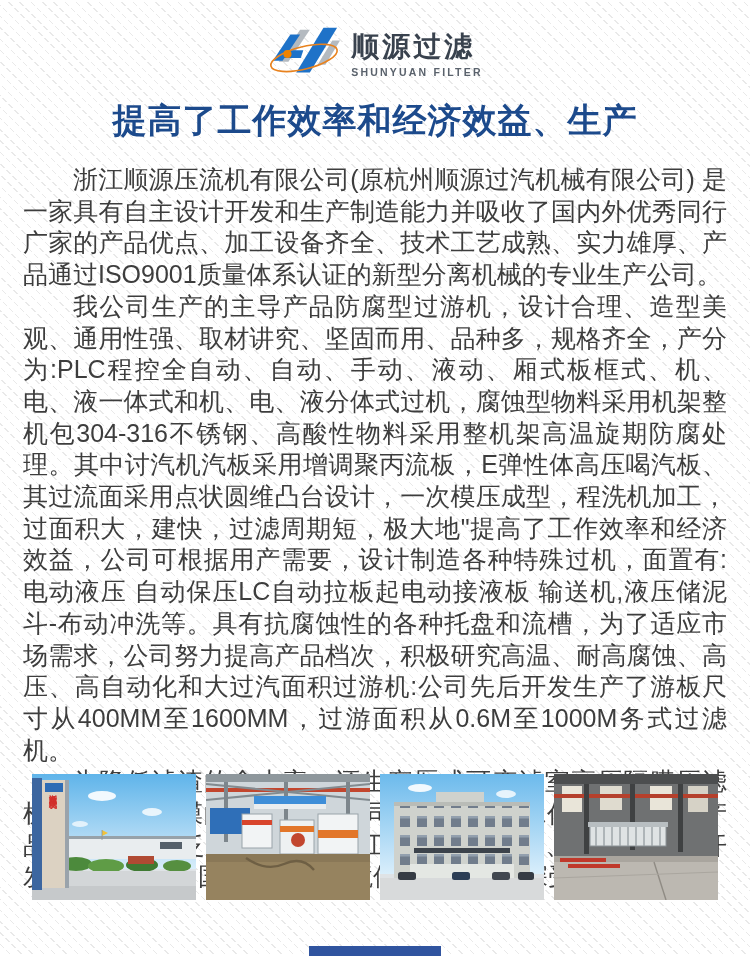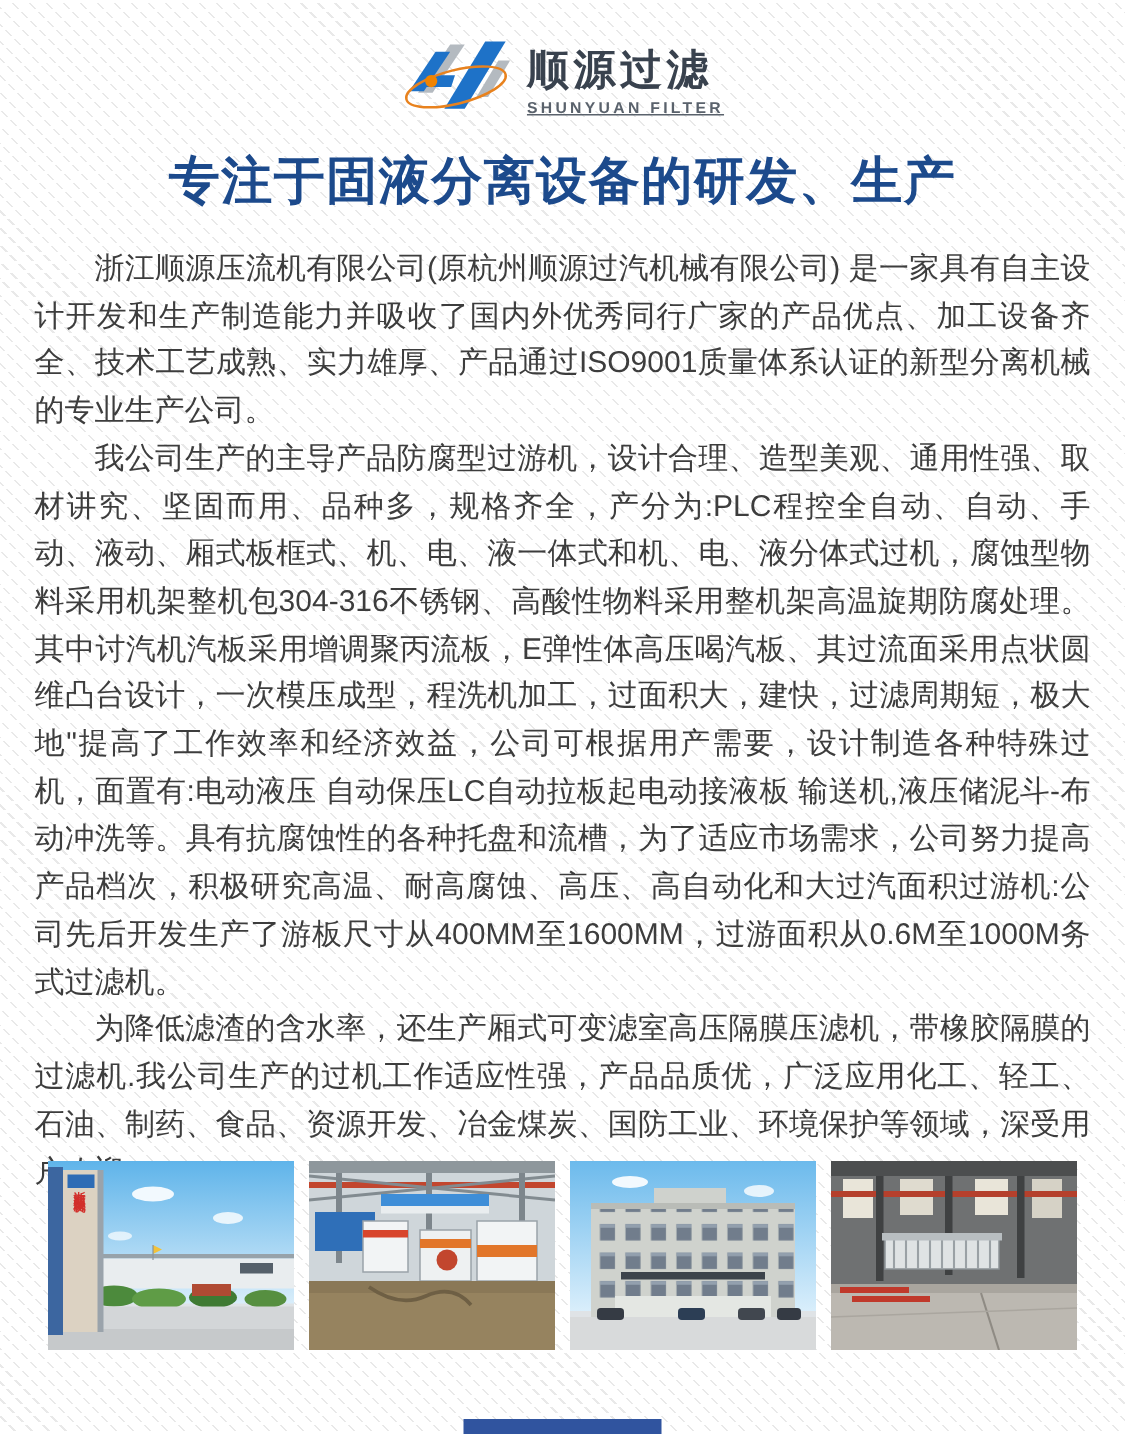--- a/index.html
+++ b/index.html
@@ -18,35 +18,35 @@
   .logo-row{
     display:flex; justify-content:center; align-items:center;
     padding-top:26px; gap:10px; cursor:pointer;
   }
   .logo-mark{ width:74px; height:58px; flex:0 0 auto; }
   .logo-text{ display:flex; flex-direction:column; justify-content:center; }
   .brand-cn{
     font-size:28px; font-weight:bold; color:#39424e; letter-spacing:3px; line-height:1.1;
   }
   .brand-en{
-    font-size:10.5px; color:#5a626c; letter-spacing:2.2px; margin-top:3px; font-weight:bold;text-decoration:underline;
+    font-size:10.5px; color:#5a626c; letter-spacing:2.2px; margin-top:3px; font-weight:bold;
   }
 
   
   h1.page-title{
     margin-top:14px;
     text-align:center;
     font-size:34px; font-weight:bold;
     color:#1c4a8c; letter-spacing:1px;
   }
 
   
   .content{
     margin:20px 23px 0 23px;
-    font-size:20px; line-height:31.7px; color:#3d3d3d;
+    font-size:25px; line-height:31.7px; color:#3d3d3d;
     text-align:justify;
   }
   .content p{ text-indent:2em; }
 
   
   .photos{
     position:absolute; left:0; right:0; top:774px;
     display:flex; justify-content:center; gap:10px; padding:0 26px;
   }
   .photo{
@@ -81,21 +81,21 @@
       <rect x="12" y="24" width="24" height="8" fill="#1e72c8" transform="skewX(-18)" transform-origin="24 28"></rect>
       <ellipse cx="38" cy="32" rx="35" ry="11.5" fill="none" stroke="#e8821e" stroke-width="1.7" transform="rotate(-14 38 32)"></ellipse>
       <circle cx="21" cy="28" r="4.2" fill="#f08300"></circle>
     </svg>
     <div class="logo-text">
       <span class="brand-cn">顺源过滤</span>
       <span class="brand-en">SHUNYUAN FILTER</span>
     </div>
   </div>
 
-  <h1 class="page-title">专注于固液分离设备的研发、生产</h1>
+  <h1 class="page-title">提高了工作效率和经济效益、生产</h1>
 
   <div class="content">
     <p>浙江顺源压流机有限公司(原杭州顺源过汽机械有限公司) 是一家具有自主设计开发和生产制造能力并吸收了国内外优秀同行广家的产品优点、加工设备齐全、技术工艺成熟、实力雄厚、产品通过ISO9001质量体系认证的新型分离机械的专业生产公司。</p>
     <p>我公司生产的主导产品防腐型过游机，设计合理、造型美观、通用性强、取材讲究、坚固而用、品种多，规格齐全，产分为:PLC程控全自动、自动、手动、液动、厢式板框式、机、电、液一体式和机、电、液分体式过机，腐蚀型物料采用机架整机包304-316不锈钢、高酸性物料采用整机架高温旋期防腐处理。其中讨汽机汽板采用增调聚丙流板，E弹性体高压喝汽板、其过流面采用点状圆维凸台设计，一次模压成型，程洗机加工，过面积大，建快，过滤周期短，极大地"提高了工作效率和经济效益，公司可根据用产需要，设计制造各种特殊过机，面置有:电动液压 自动保压LC自动拉板起电动接液板 输送机,液压储泥斗-布动冲洗等。具有抗腐蚀性的各种托盘和流槽，为了适应市场需求，公司努力提高产品档次，积极研究高温、耐高腐蚀、高压、高自动化和大过汽面积过游机:公司先后开发生产了游板尺寸从400MM至1600MM，过游面积从0.6M至1000M务式过滤机。</p>
     <p>为降低滤渣的含水率，还生产厢式可变滤室高压隔膜压滤机，带橡胶隔膜的过滤机.我公司生产的过机工作适应性强，产品品质优，广泛应用化工、轻工、石油、制药、食品、资源开发、冶金煤炭、国防工业、环境保护等领域，深受用户欢迎.</p>
   </div>
 
   <div class="photos">
 
     <figure class="photo">

